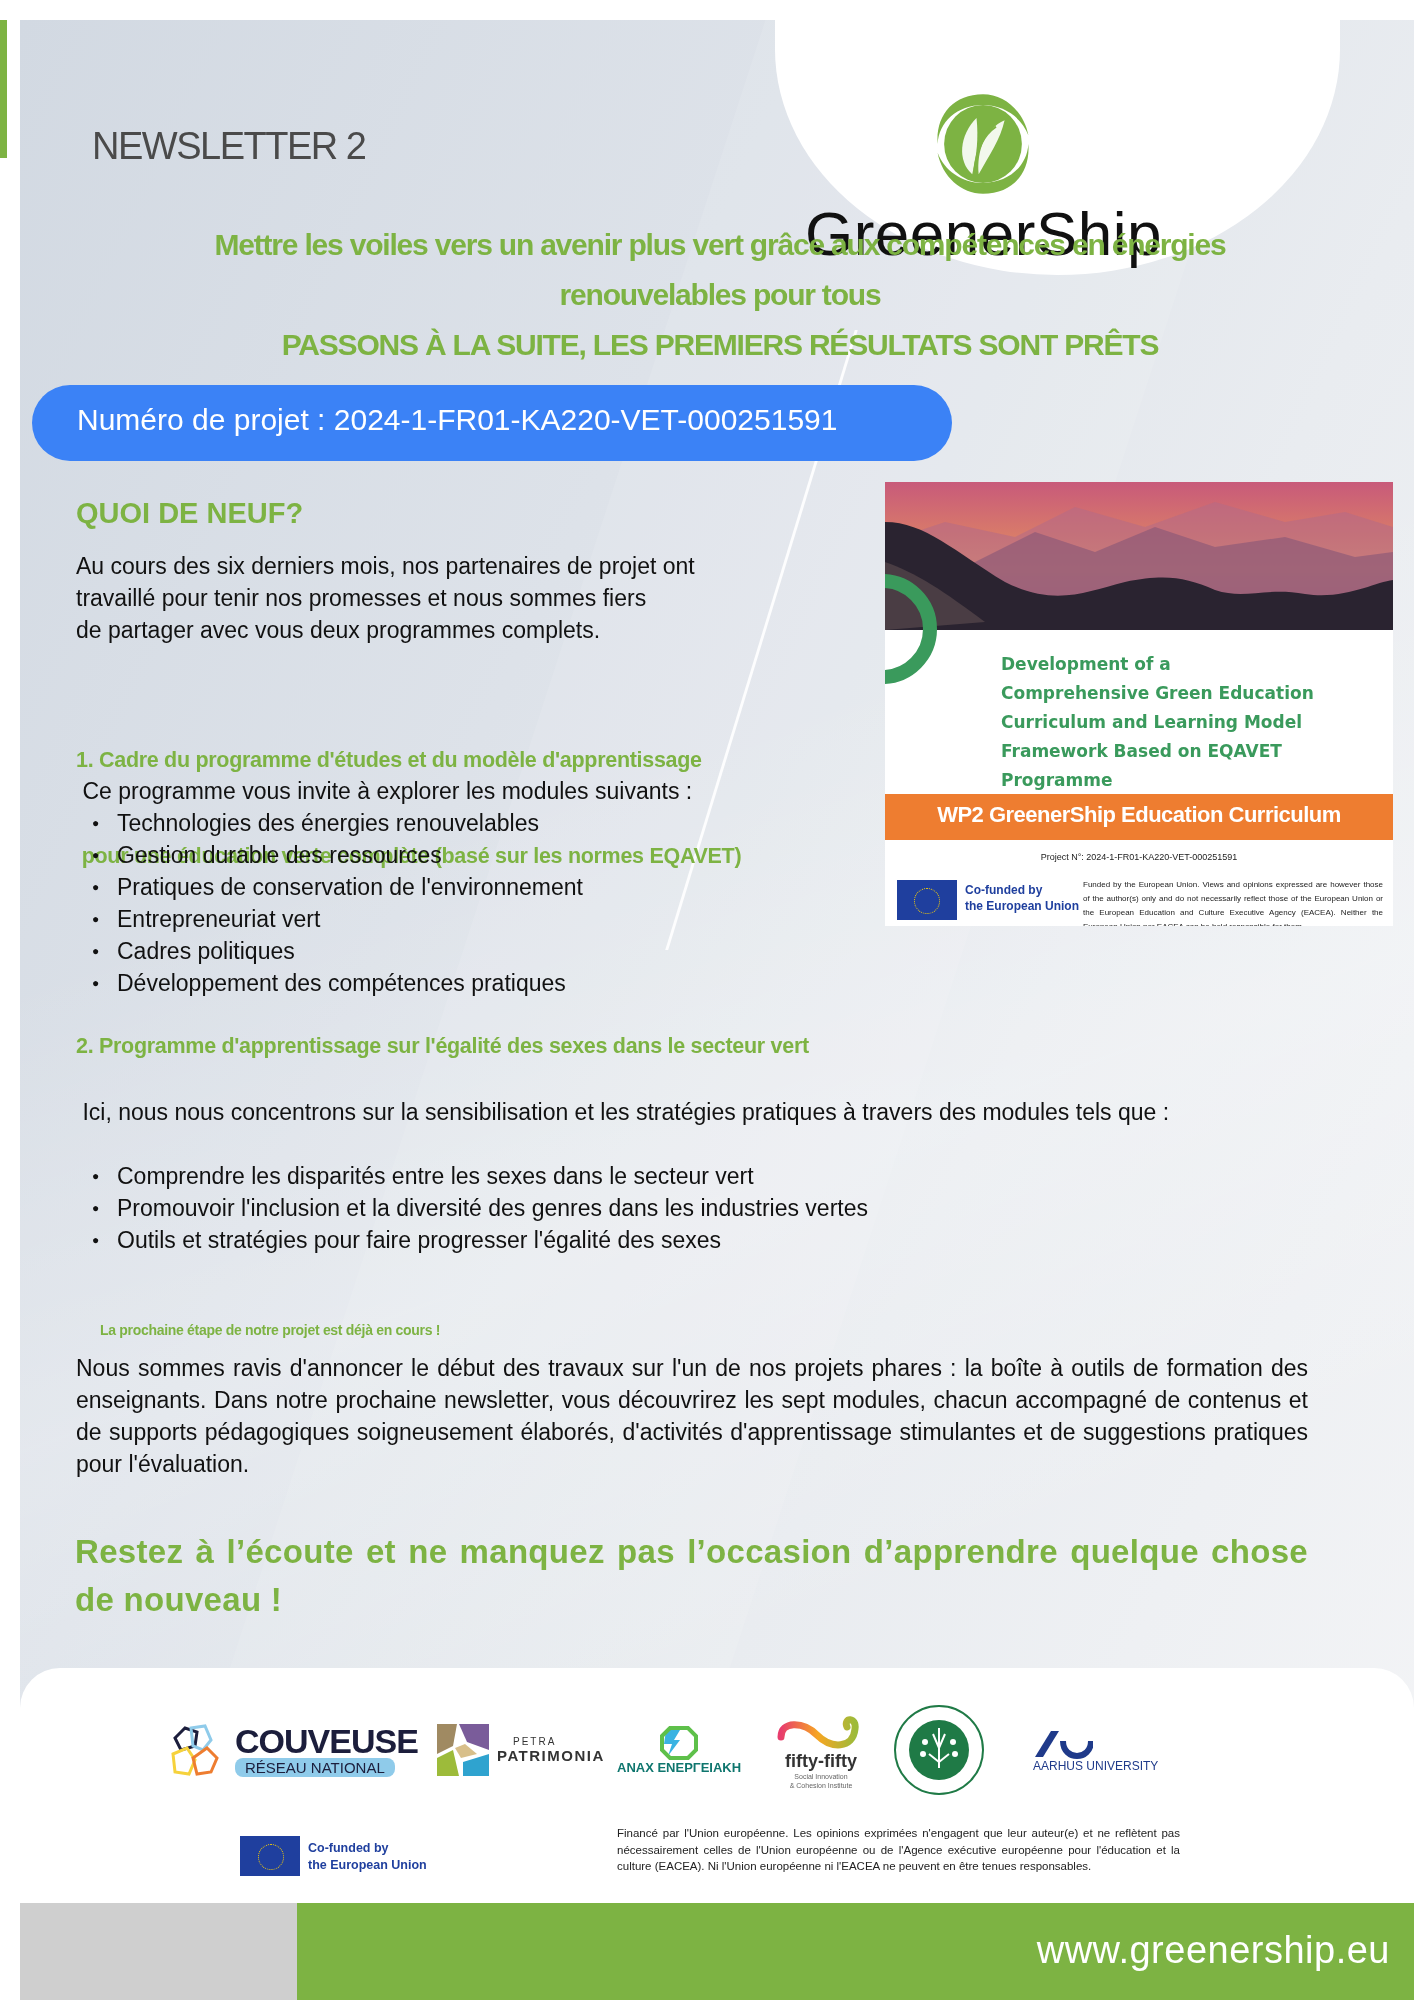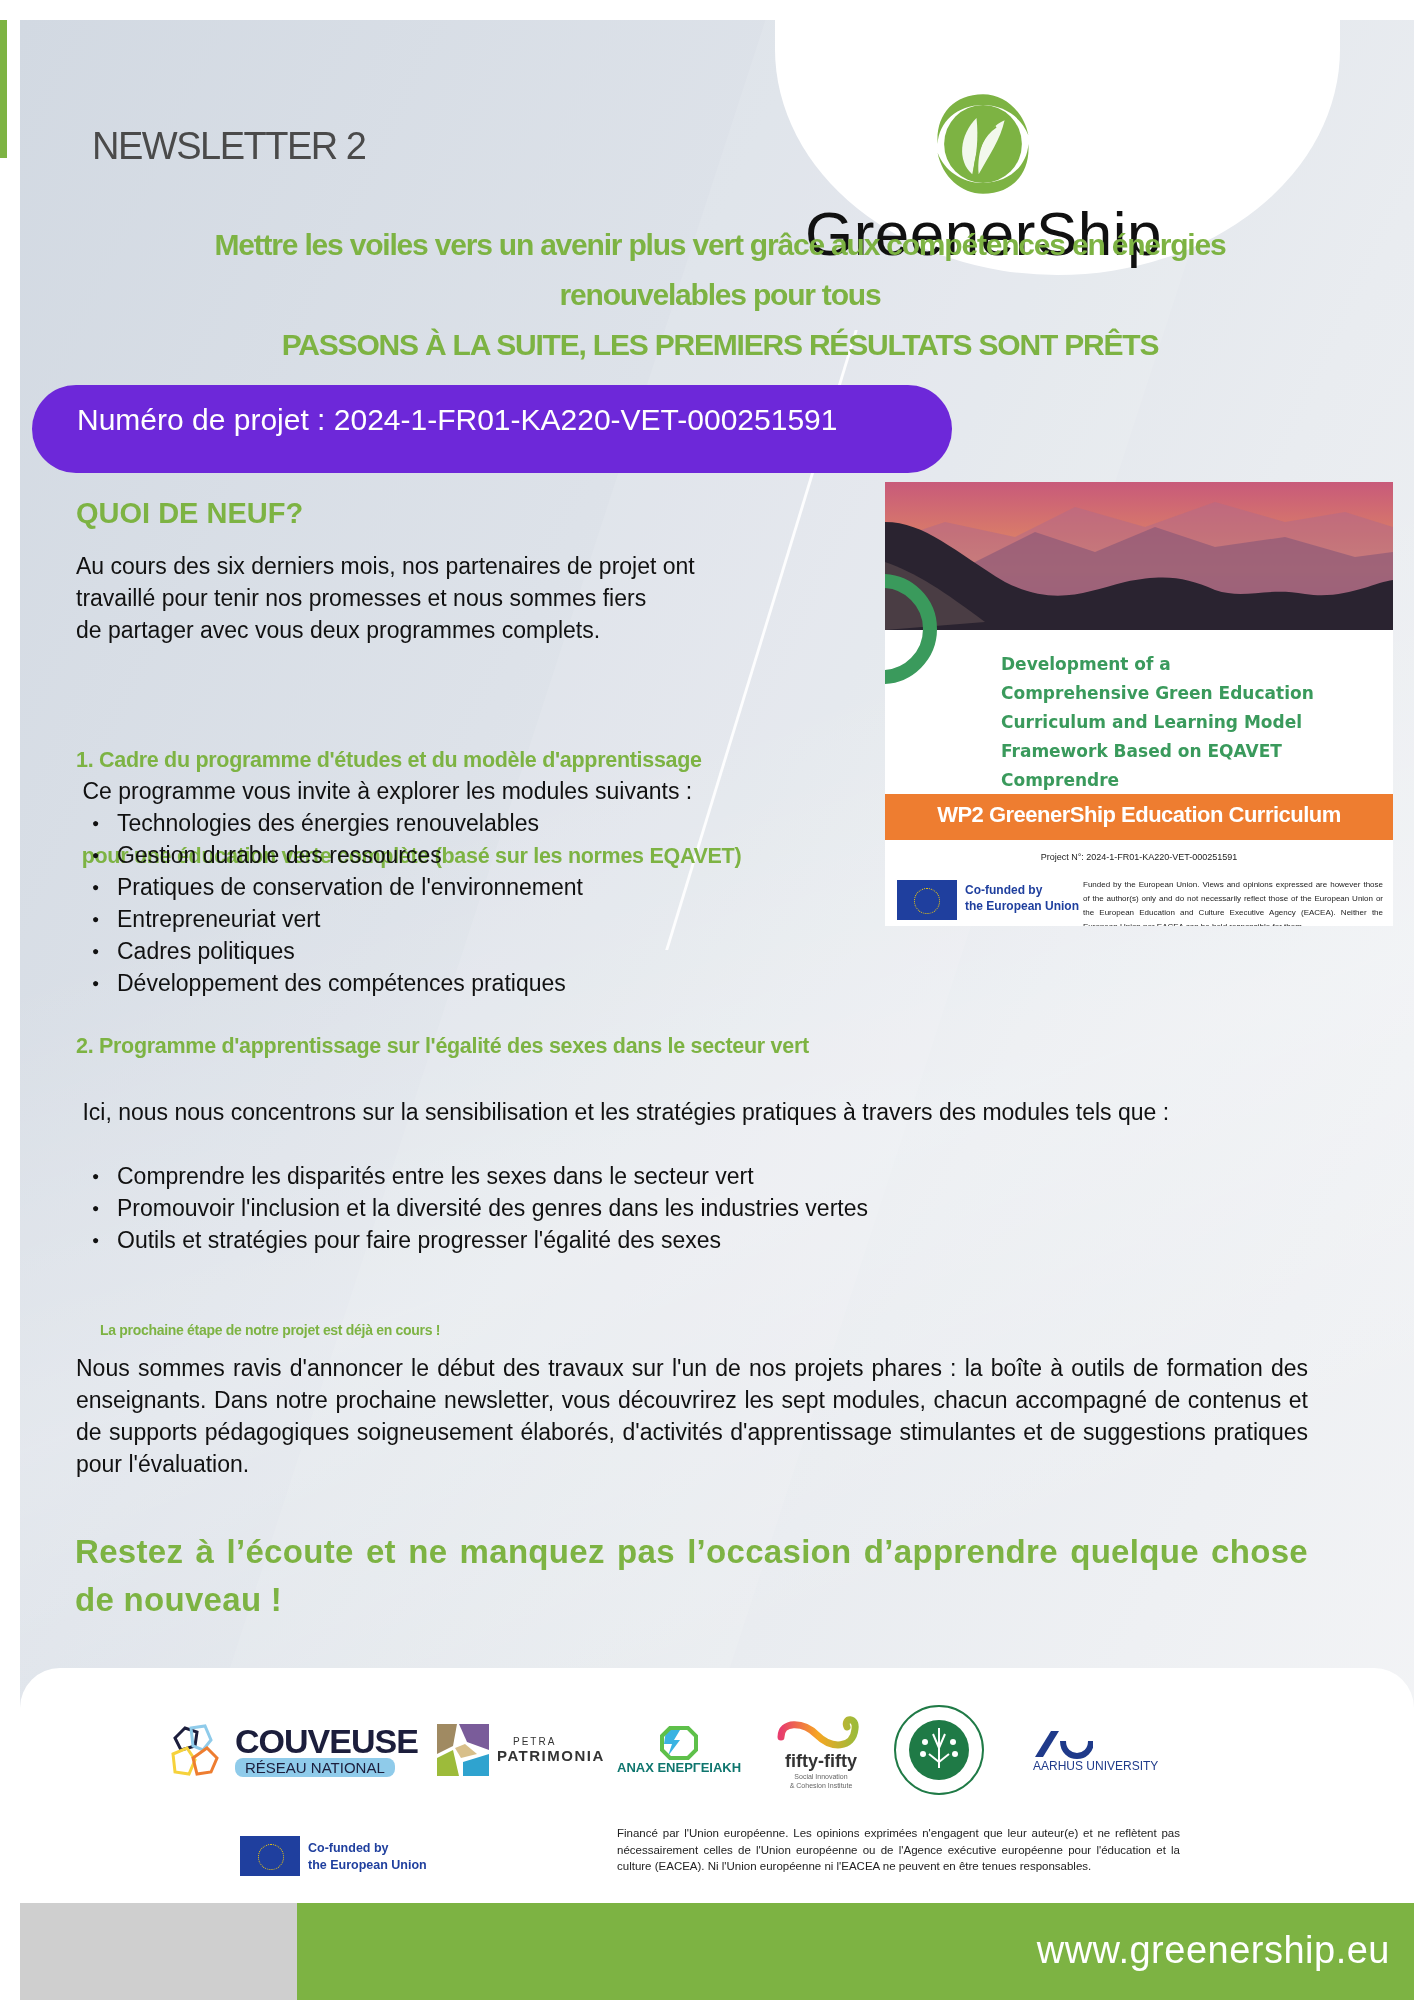--- a/index.html
+++ b/index.html
@@ -30,22 +30,22 @@
   .logo { position:absolute; left:803px; top:90px; display:flex; align-items:center;flex-direction:column; }
   .logo-mark { width:108px; height:108px; }
   .logo-text { font-size:62px; color:#111; margin-left:2px; letter-spacing:0.5px; }
   .headline {
     position:absolute; left:60px; width:1320px; text-align:center; color:#7db343;
     font-weight:bold; letter-spacing:-1.2px;
   }
   .h1 { top:220px; font-size:30px; line-height:50px; }
   .h2 { top:328px; font-size:30px; }
   .project-pill {
-    position:absolute; left:32px; top:385px; width:920px; height:88px;
-    background:#6d28d9; border-radius:50px;
+    position:absolute; left:32px; top:385px; width:920px; height:76px;
+    background:#3b82f6; border-radius:50px;
   }
   .project-pill span {
     position:absolute; left:45px; top:18px; font-size:30px; color:#fff; font-weight:300;
   }
   .green { color:#7db343; font-weight:bold; }
   .body-text { color:#111; font-size:23px; line-height:32px; }
   .abs { position:absolute; }
   ul.bullets { margin:0; padding-left:40px; list-style: none; }
   ul.bullets li { position:relative; font-size:23px; line-height:32px; color:#111; }
   ul.bullets li::before { content:"●"; position:absolute; left:-25px; top:0; font-size:12px; }
@@ -168,21 +168,21 @@
       <path d="M0 40 C40 40 70 70 120 100 C170 125 200 110 240 100 C280 92 300 95 330 108 C360 118 380 105 420 112 C460 118 490 100 508 98 L508 148 L0 148 Z" fill="#2a2330"></path>
       <path d="M0 80 C30 90 60 110 100 140 L0 148 Z" fill="#4a3d44"></path>
     </svg>
   </div>
   <div class="cover-ring"></div>
   <div class="cover-title">
     <div>Development of a</div>
     <div>Comprehensive Green Education</div>
     <div>Curriculum and Learning Model</div>
     <div>Framework Based on EQAVET</div>
-    <div>Comprendre</div>
+    <div>Programme</div>
   </div>
   <div class="cover-band">
     <span>WP2 GreenerShip Education Curriculum</span>
   </div>
   <div class="cover-projno">Project N°: 2024-1-FR01-KA220-VET-000251591</div>
   <div class="eu-flag cover-eu">
       <div class="ring"></div>
     </div>
   <div class="cover-eu-text">
     <div>Co-funded by</div>

